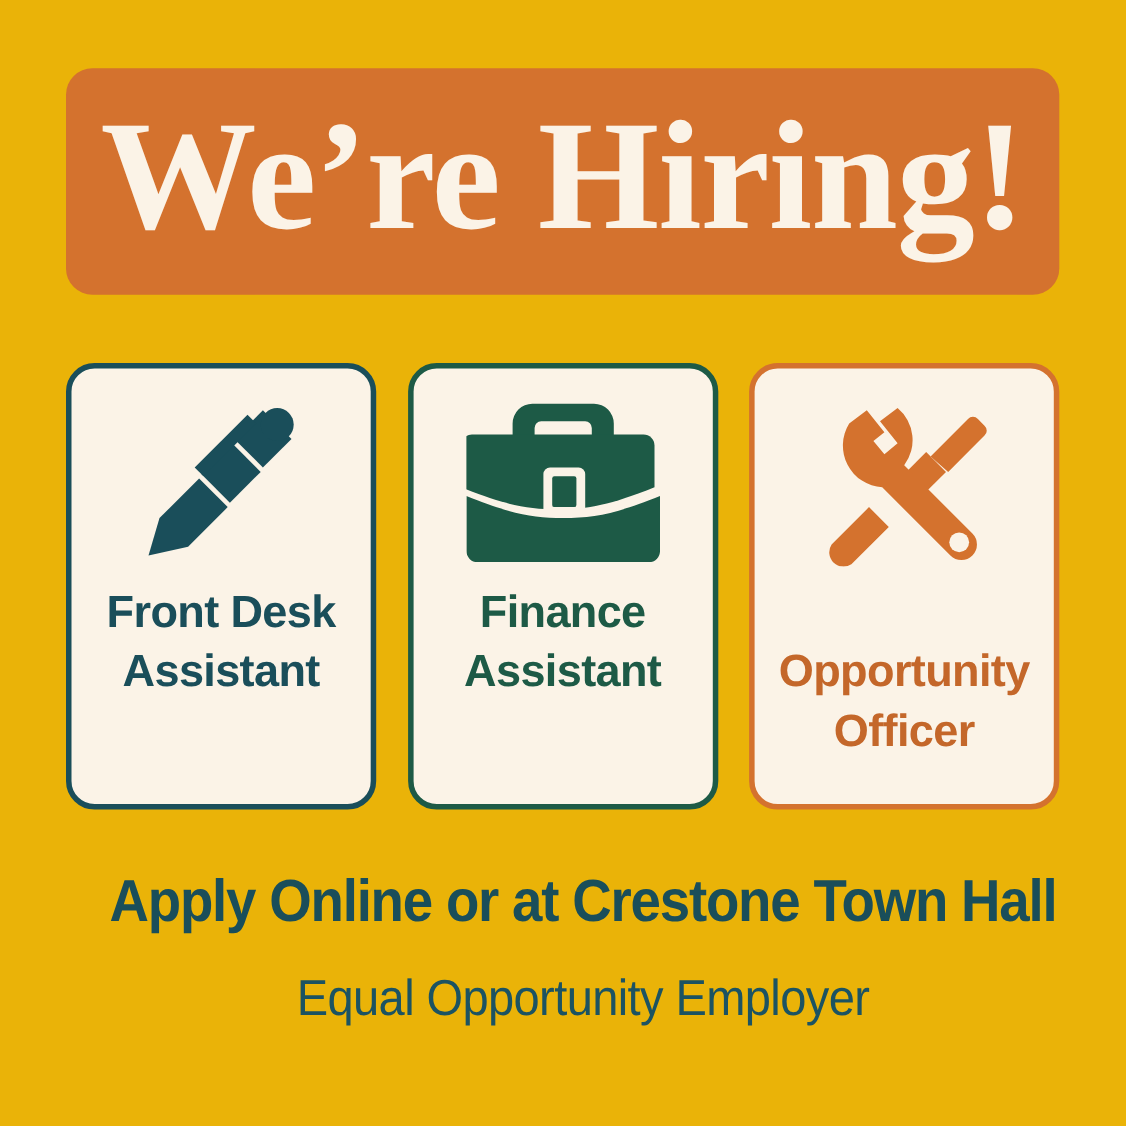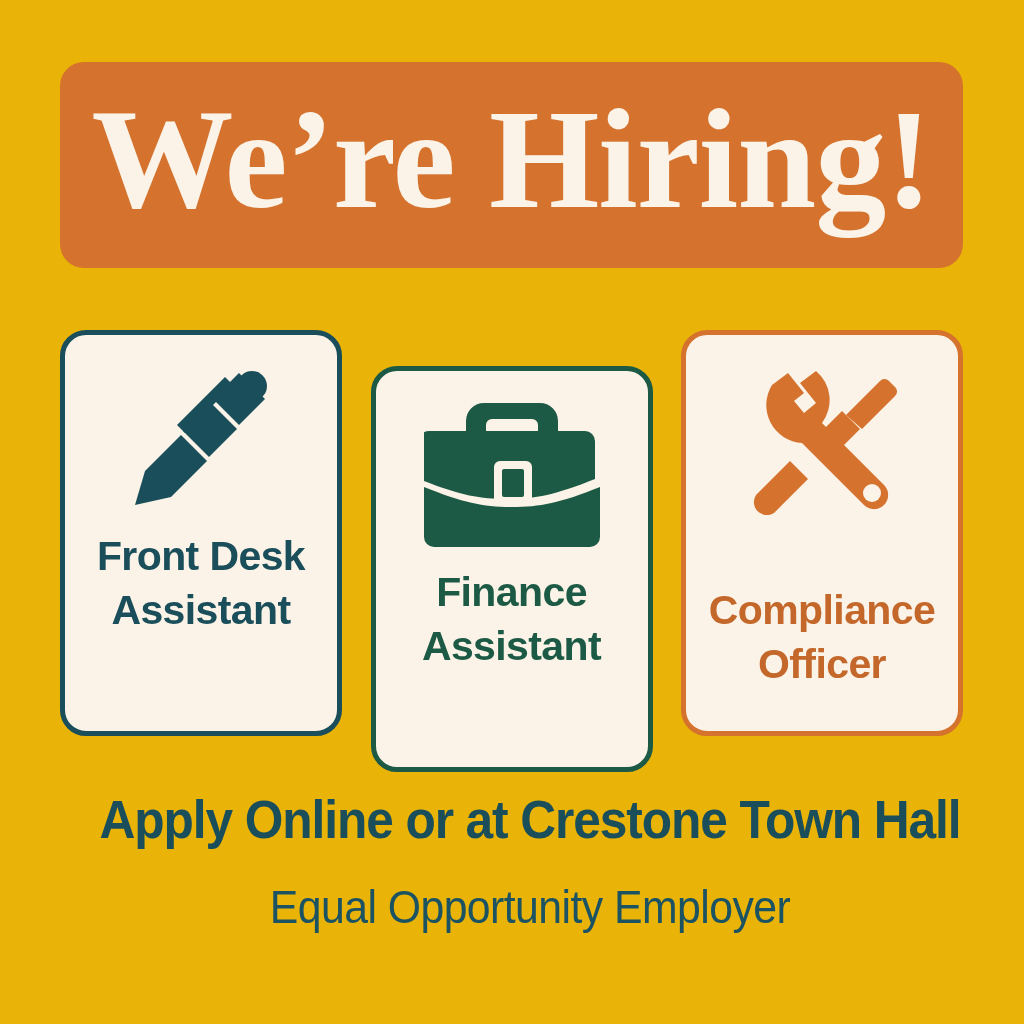--- a/index.html
+++ b/index.html
@@ -82,21 +82,21 @@
     font-size: 41px;
     line-height: 1.32;
     text-align: center;
     letter-spacing: -0.6px;
     padding: 0 8px;
     margin-top: 4px;
   }
 
   .card.teal { border-color: #1a4e5a; }
   .card.teal .card-title { color: #1a4e5a; }
-  .card.green { border-color: #1d5a46; margin-top: 36px; }
+  .card.green { border-color: #1d5a46; }
   .card.green .card-title { color: #1d5a46; }
   .card.orange { border-color: #d4722e; }
   .card.orange .card-title { color: #c4672a; }
 
   
   #footer {
     position: absolute;
     left: 0;
     top: 790px;
     width: 1024px;
@@ -185,21 +185,21 @@
 
             <path d="M30 22 L46 10 L62 30 L52 38 L62 50 L74 40 L58 20 L74 8
                      a38 38 0 0 1 6 52 L142 122 a14 14 0 0 1 -20 20 L60 80
                      a38 38 0 0 1 -30 -58 Z"></path>
 
             <path d="M14 132 L48 98 L66 116 L32 150 a13 13 0 0 1 -18 -18 Z"></path>
           </g>
           <circle cx="130" cy="130" r="9" fill="#fbf3e7"></circle>
         </svg>
       </div>
-      <div class="card-title"><br><span>Compliance</span><br><span>Officer</span></div>
+      <div class="card-title"><br><span>Opportunity</span><br><span>Officer</span></div>
     </div>
 
   </div>
 
   <div id="footer">
     <div id="footer-main">Apply Online or at Crestone Town Hall</div>
     <div id="footer-sub">Equal Opportunity Employer</div>
   </div>
 
 </div>

